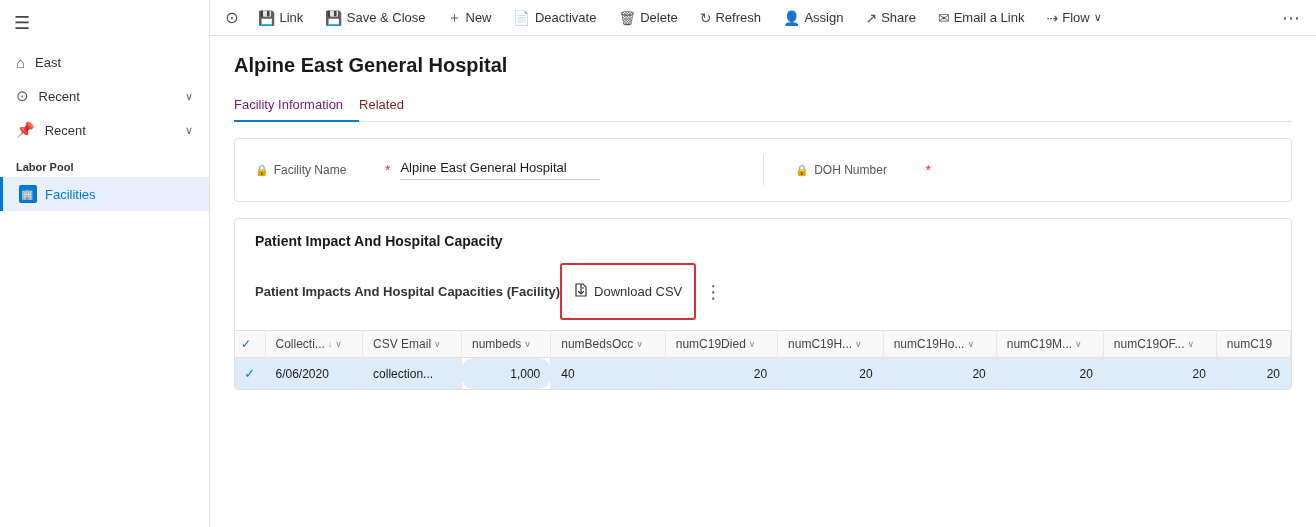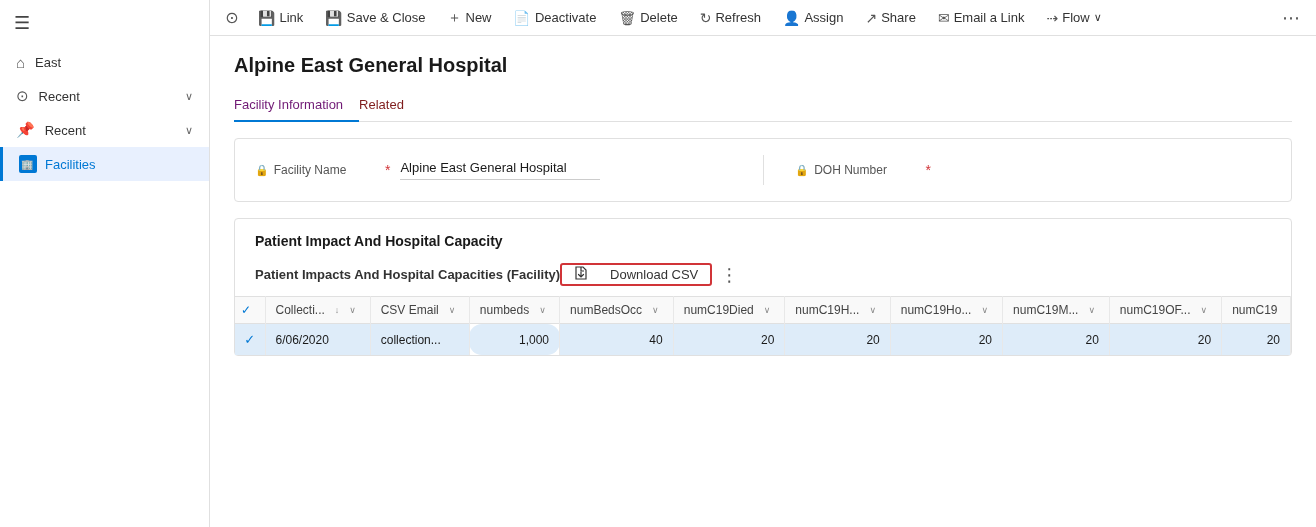--- a/index.html
+++ b/index.html
@@ -212,22 +212,22 @@
       padding: 6px 20px 10px 20px;
     }
     .sub-section-title {
       font-size: 13px;
       font-weight: 600;
       color: #333;
     }
     .download-csv-btn {
       display: flex;
       align-items: center;
-      gap: 22px;
-      padding: 0 12px;
+      gap: 6px;
+      padding: 17px 12px;
       border: 2px solid #d13438;
       border-radius: 3px;
       background: #fff;
       cursor: pointer;
       font-size: 13px;
       color: #333;
     }
     .sub-section-actions {
       display: flex;
       align-items: center;
@@ -263,21 +263,21 @@
     .data-table td {
       padding: 8px 10px;
       color: #1a1a1a;
       border-right: 1px solid #e8e8e8;
       white-space: nowrap;
     }
     .data-table td:first-child { width: 30px; padding: 8px 6px; text-align: center; }
     .data-table tbody tr {
       background: #deecf9;
     }
-    .col-sort { display: flex; align-items: center; gap: 10px; }
+    .col-sort { display: flex; align-items: center; gap: 3px; }
     .sort-icon { font-size: 9px; color: #888; }
     .chevron-icon { font-size: 9px; color: #888; }
     .row-check { color: #0078d4; font-size: 13px; }
   </style>
 </head>
 <body>
 
 <div class="sidebar">
   <div class="sidebar-hamburger">☰</div>
   <div class="sidebar-nav-item">
@@ -287,20 +287,21 @@
   <div class="sidebar-nav-item">
     <span class="icon">⊙</span>
     <span>Recent</span>
     <span class="chevron">∨</span>
   </div>
   <div class="sidebar-nav-item">
     <span class="icon">📌</span>
     <span>Recent</span>
     <span class="chevron">∨</span>
   </div>
+  <div class="sidebar-section-label">Labor Pool</div>
   <div class="sidebar-facilities-item">
     <div class="sidebar-facilities-icon">🏢</div>
     <span>Facilities</span>
   </div>
 </div>
 
 <div class="main">
 
   <div class="toolbar">
     <button class="toolbar-history-btn">
@@ -472,21 +473,21 @@
           </tr>
         </thead>
         <tbody>
           <tr>
             <td>
               <span class="row-check">✓</span>
             </td>
             <td>6/06/2020</td>
             <td>collection...</td>
             <td style="text-align:right;border-radius:13px;">1,000</td>
-            <td style="text-align:right;">40</td>
+            <td style="">40</td>
             <td style="text-align:right;">20</td>
             <td style="text-align:right;">20</td>
             <td style="text-align:right;">20</td>
             <td style="text-align:right;">20</td>
             <td style="text-align:right;">20</td>
             <td style="text-align:right;">20</td>
           </tr>
         </tbody>
       </table>
     </div>

